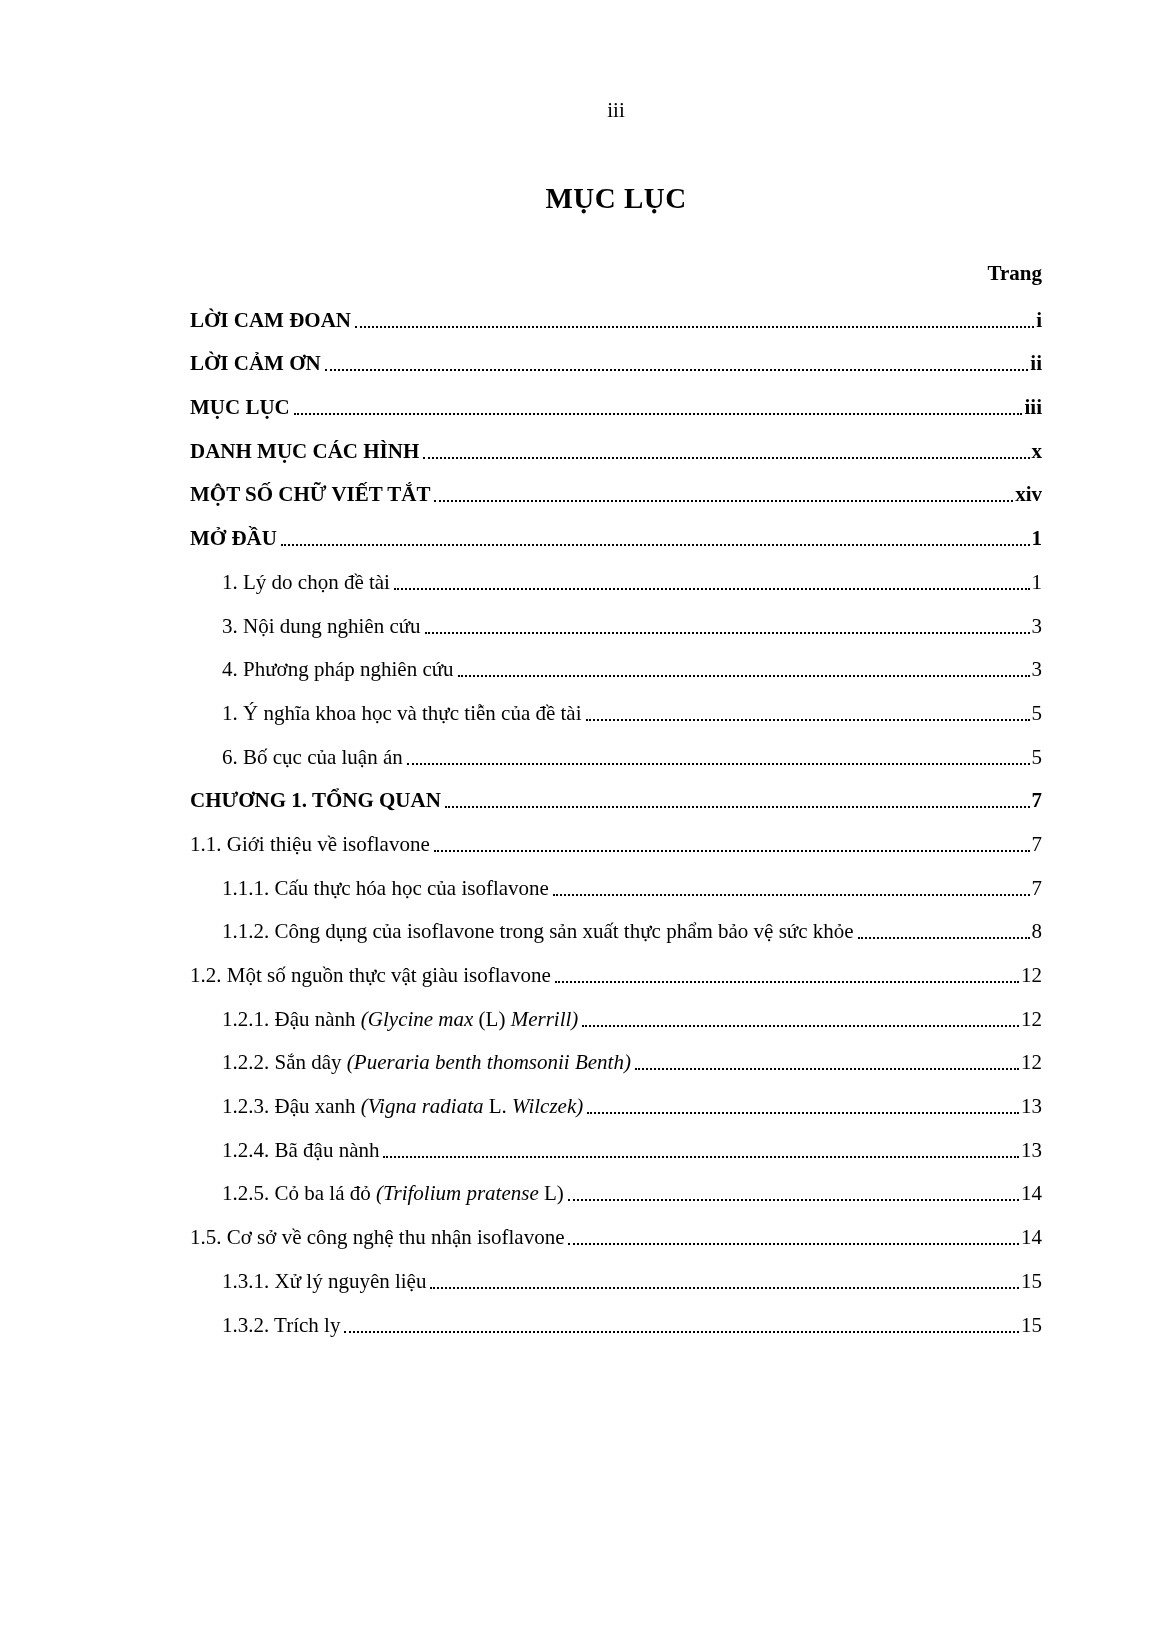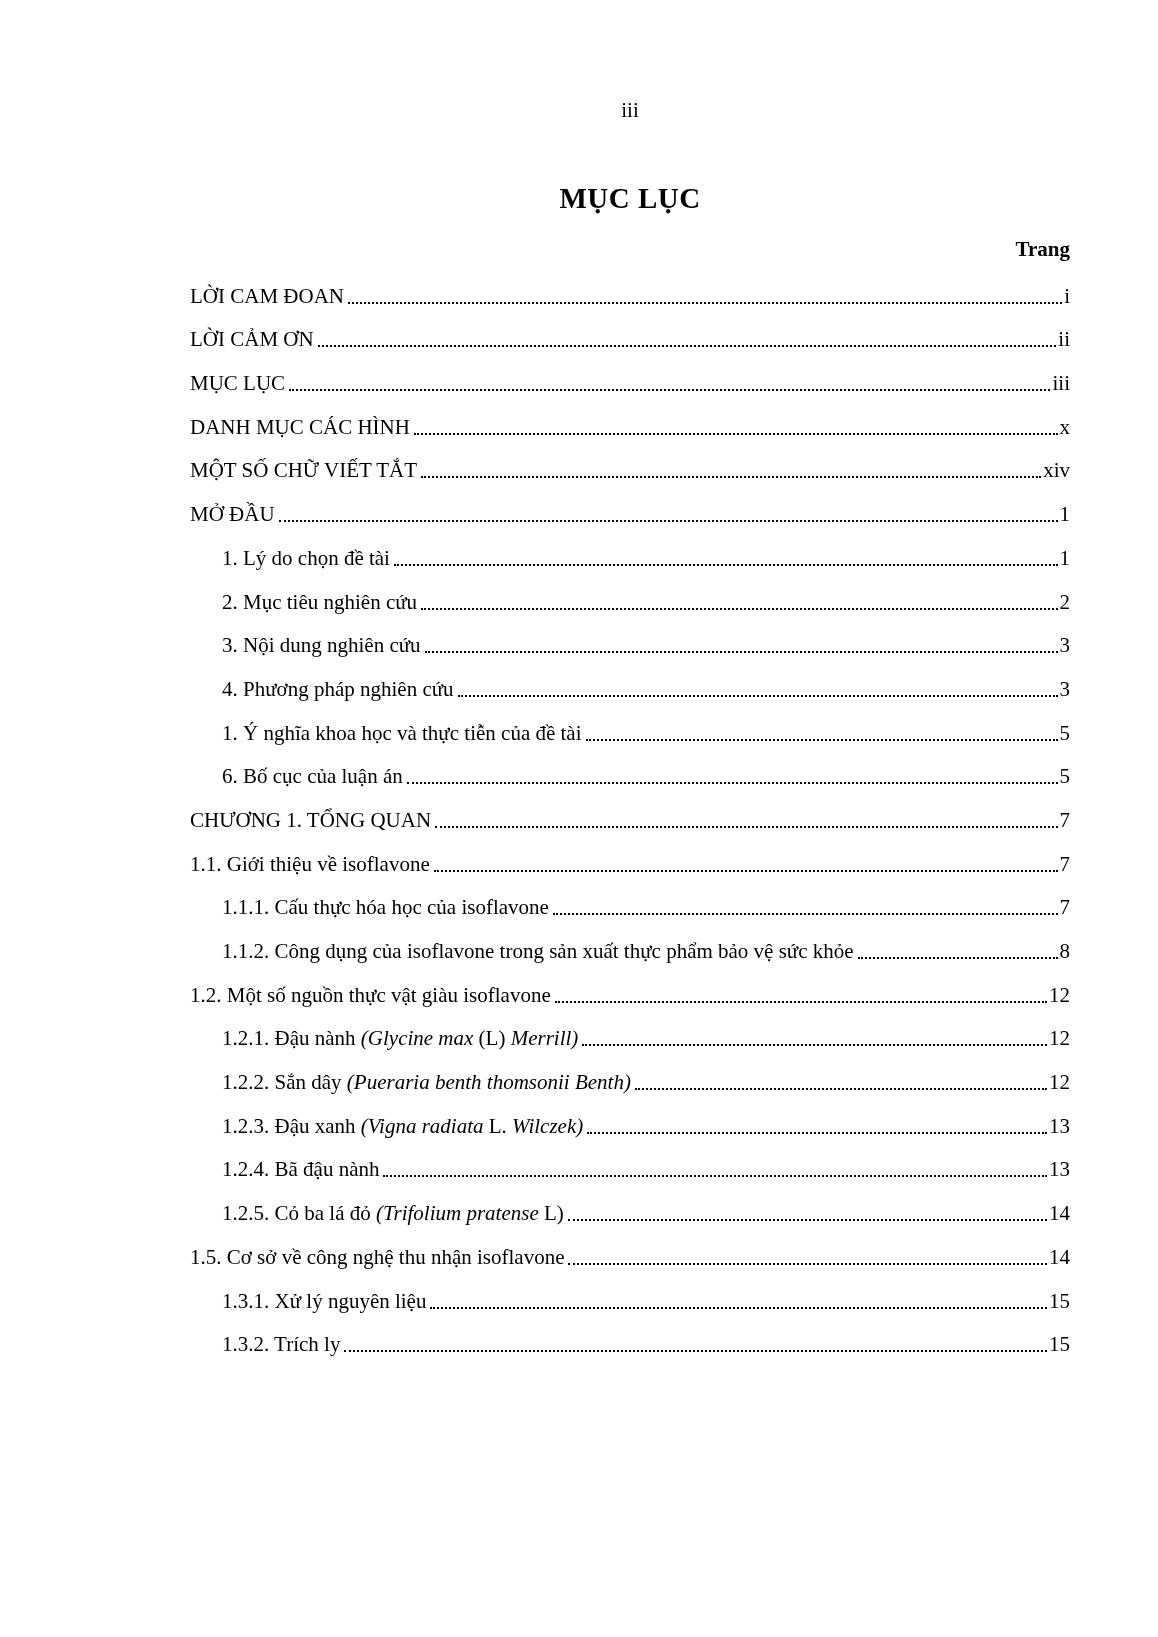--- a/index.html
+++ b/index.html
@@ -11,54 +11,54 @@
     width: 1158px;
     height: 1637px;
     overflow: hidden;
     font-family: "Liberation Serif", "DejaVu Serif", serif;
     color: #000000;
   }
   .page {
     box-sizing: border-box;
     width: 1158px;
     height: 1637px;
-    padding: 96px 88px 0 190px;
+    padding: 96px 116px 0 190px;
   }
   .corner-num {
     text-align: center;
     font-size: 21px;
     line-height: 28px;
   }
   .doc-title {
     text-align: center;
     font-weight: bold;
     font-size: 29px;
     line-height: 40px;
     margin-top: 54px;
     letter-spacing: 0.5px;
   }
   .trang {
     text-align: right;
     font-weight: bold;
     font-size: 21px;
     line-height: 30px;
-    margin-top: 16px;
+    margin-top: 40px;
   }
   .toc {
     margin-top: 2px;
   }
   .toc-row {
     display: flex;
     align-items: flex-end;
     height: 43.7px;
     font-size: 21px;
     line-height: 27px;
   }
   .toc-row.lvl1 { padding-left: 32px; }
-  .toc-row.bold { font-weight: normal; }
+  .toc-row.bold { font-weight: bold; }
   .toc-row .label { white-space: nowrap; }
   .toc-row .it { font-style: italic; text-align: right; }
   .leader {
     flex: 1;
     min-width: 10px;
     border-bottom: 2.8px dotted #000;
     margin: 0 2px 6px 4px;
     align-self: flex-end;
   }
   .pagenum { white-space: nowrap; }
@@ -103,25 +103,20 @@
         <span class="label"><span>MỞ ĐẦU</span></span>
         <span class="leader"></span>
         <span class="pagenum">1</span>
       </div>
       <div class="toc-row lvl1">
         <span class="label"><span>1. Lý do chọn đề tài</span></span>
         <span class="leader"></span>
         <span class="pagenum">1</span>
       </div>
       <div class="toc-row lvl1">
-        <span class="label"><span>2. Mục tiêu nghiên cứu</span></span>
-        <span class="leader"></span>
-        <span class="pagenum">2</span>
-      </div>
-      <div class="toc-row lvl1">
         <span class="label"><span>3. Nội dung nghiên cứu</span></span>
         <span class="leader"></span>
         <span class="pagenum">3</span>
       </div>
       <div class="toc-row lvl1">
         <span class="label"><span>4. Phương pháp nghiên cứu</span></span>
         <span class="leader"></span>
         <span class="pagenum">3</span>
       </div>
       <div class="toc-row lvl1">

